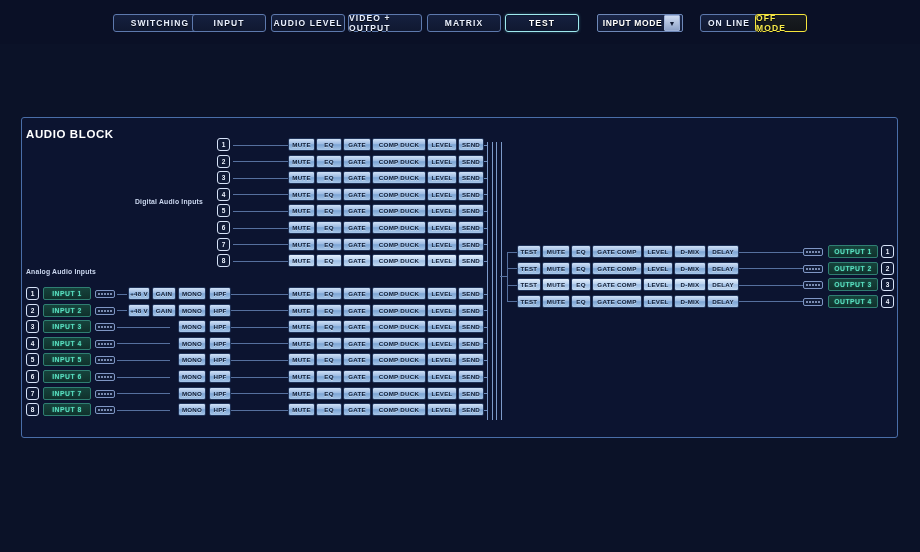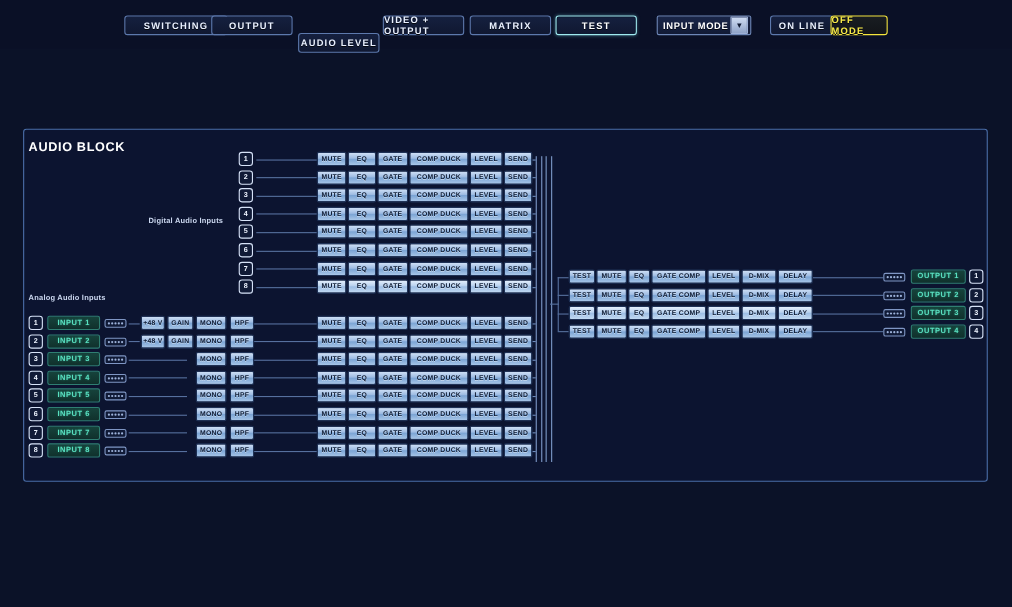--- a/index.html
+++ b/index.html
@@ -34,21 +34,21 @@
     box-shadow:inset 0 0 0 1px #0d1b33, 0 0 3px rgba(120,230,240,.35);
     color:#ffffff;
   }
   .tbtn.warn{
     border:1px solid #f5e53c;
     color:#f7ea49;
     background:linear-gradient(180deg,#191d22 0%,#121519 100%);
   }
   #btn-switching{left:113px;width:94px;}
   #btn-preset{left:192px;width:74px;}
-  #btn-audiolevel{left:271px;width:74px;margin-top:16px;}
+  #btn-audiolevel{left:271px;width:74px;}
   #btn-videoaudio{left:348px;width:74px;}
   #btn-video{left:427px;width:74px;}
   #btn-audio{left:505px;width:74px;}
   #matrix-mode{
     position:absolute;left:597px;top:14px;width:86px;height:18px;
     border:1px solid #6e88b8;border-radius:2px;
     background:linear-gradient(180deg,#1a2648 0%,#111a35 100%);
     display:flex;align-items:center;box-sizing:border-box;cursor:pointer;
   }
   #matrix-mode .mm-label{
@@ -140,21 +140,21 @@
   .wire.h{height:1px;}
   .wire.v{width:1px;}
   .bus{position:absolute;width:1px;background:#7d9ac9;}
   .busline{position:absolute;height:1px;background:#6e8cbc;}
 </style>
 </head>
 <body>
 
 <div id="toolbar">
   <div class="tbtn" id="btn-switching">SWITCHING</div>
-  <div class="tbtn" id="btn-preset">OUTPUT</div>
+  <div class="tbtn" id="btn-preset">INPUT</div>
   <div class="tbtn" id="btn-audiolevel">AUDIO LEVEL</div>
   <div class="tbtn" id="btn-videoaudio">VIDEO + OUTPUT</div>
   <div class="tbtn" id="btn-video">MATRIX</div>
   <div class="tbtn active" id="btn-audio">TEST</div>
 
   <div id="matrix-mode">
     <span class="mm-label">INPUT MODE</span>
     <span class="mm-arrow">▼</span>
   </div>
 

